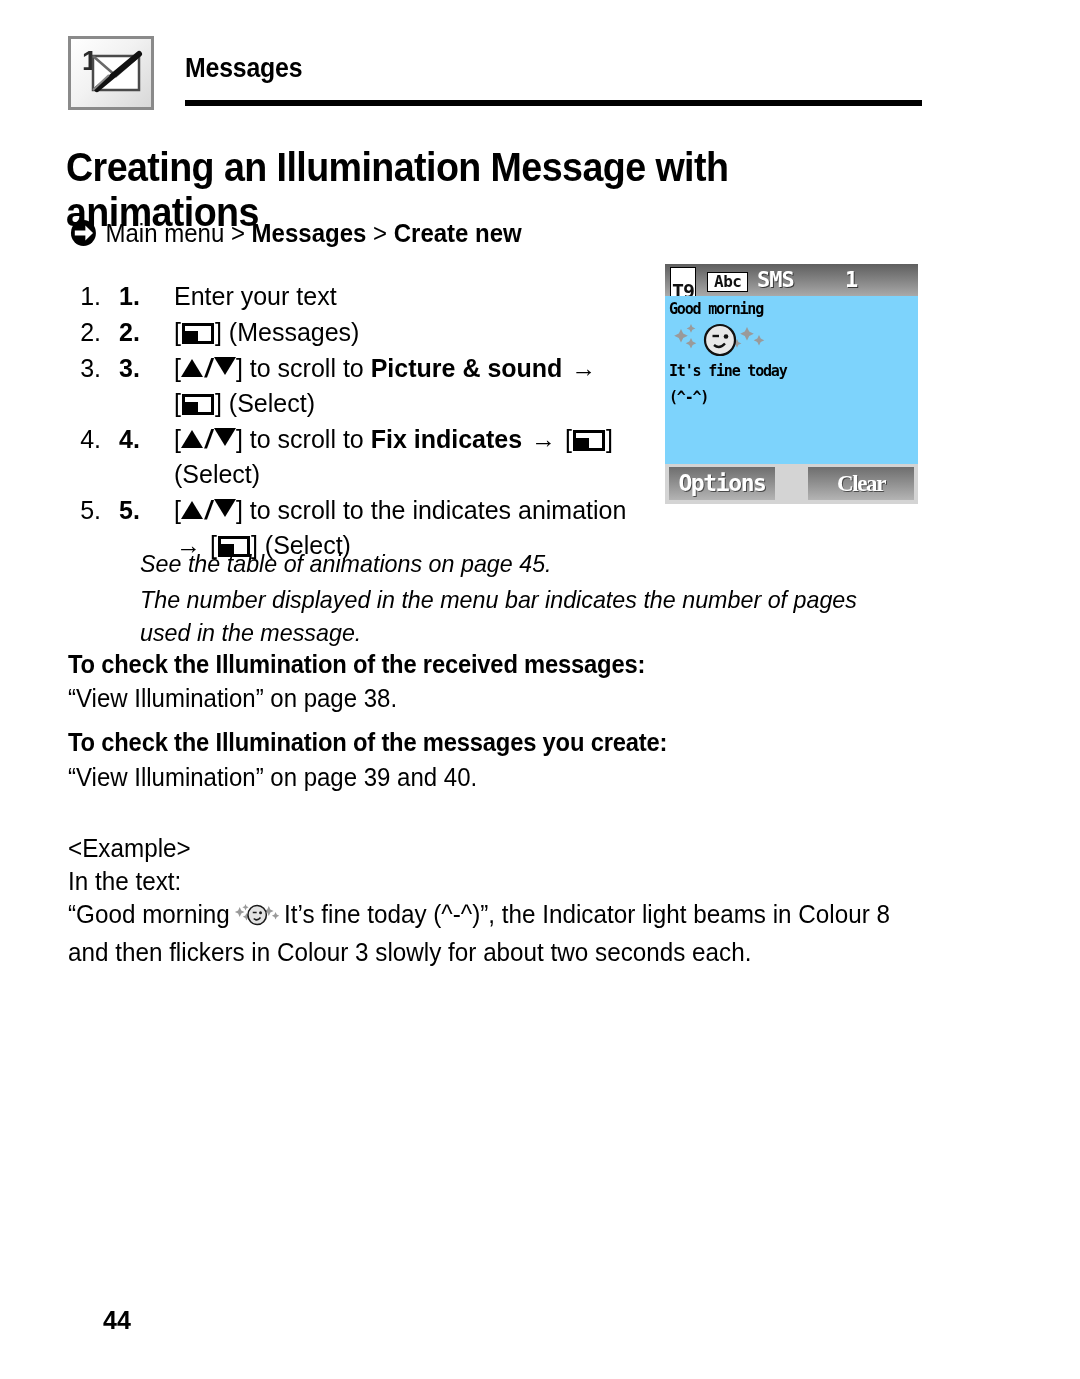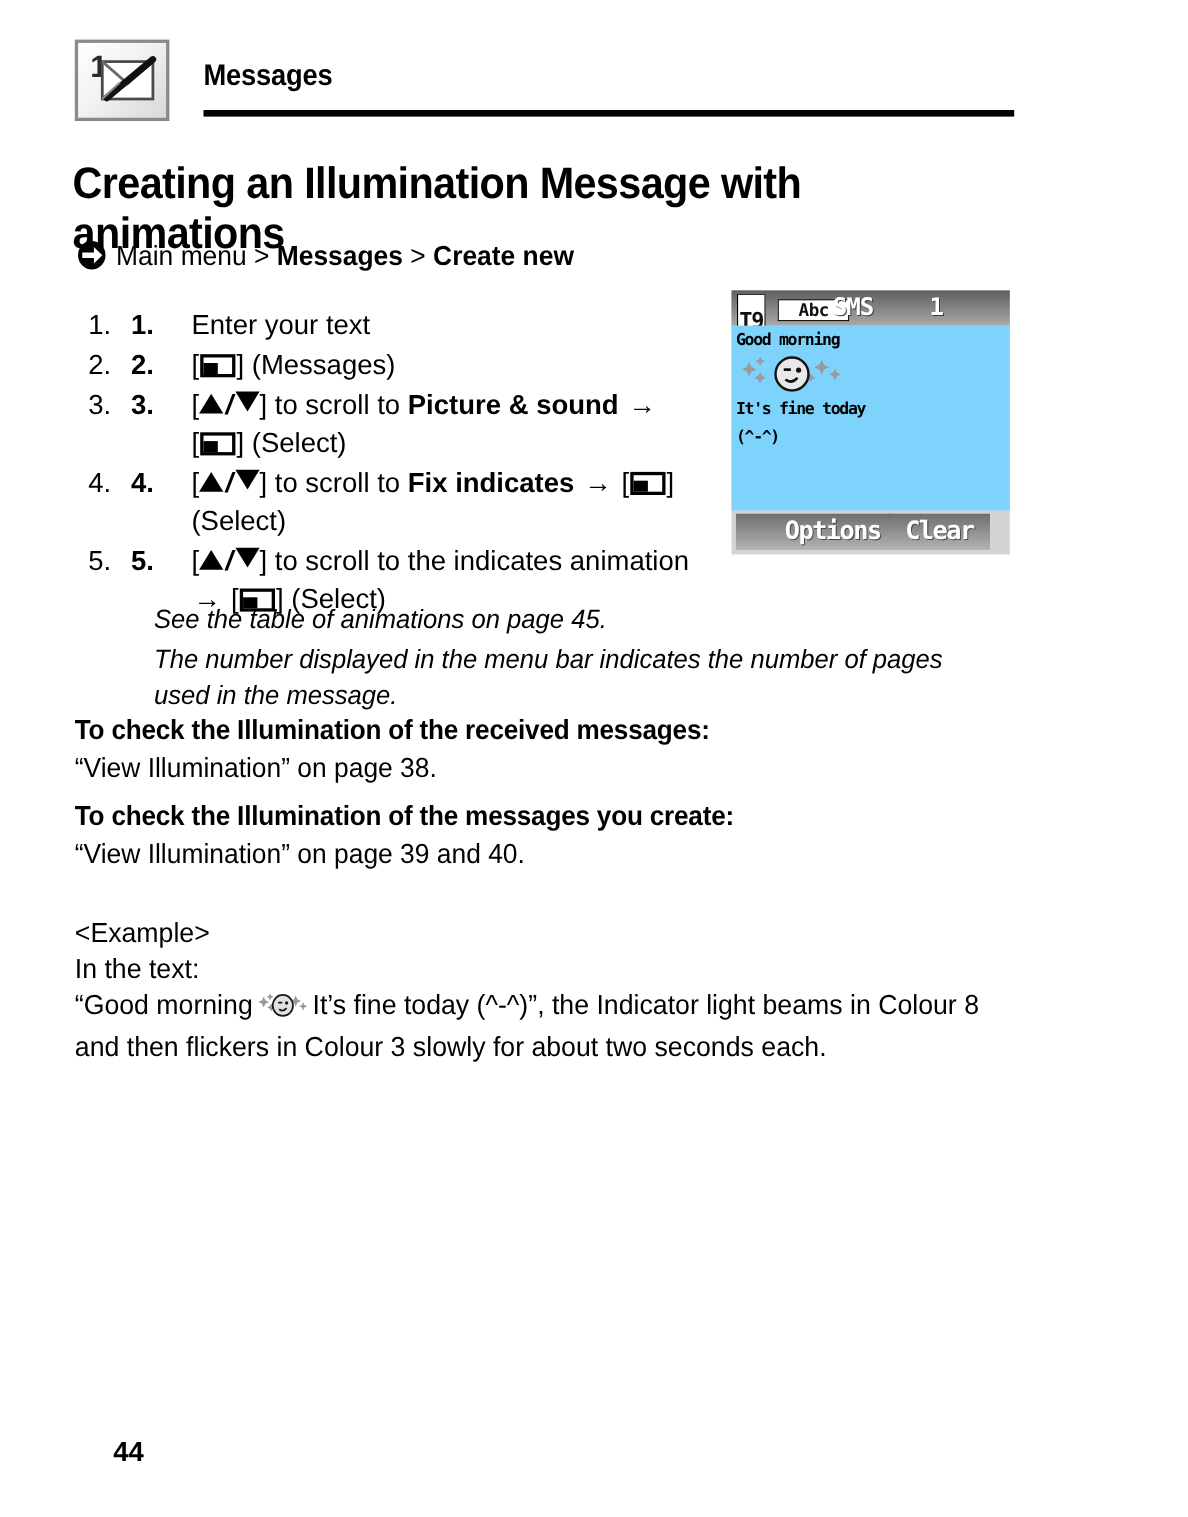--- a/index.html
+++ b/index.html
@@ -253,21 +253,21 @@
   .sb-abc {
     position: absolute;
     left: 42px; top: 8px;
     font-size: 16px;
     font-weight: bold;
     font-family: "DejaVu Sans Mono", monospace;
     letter-spacing: -0.5px;
     color: #111;
     background: #ffffff;
     border: 1px solid #000;
-    padding: 0 18px;
+    padding: 0 6px;
     line-height: 18px;
   }
   .sb-sms {
     position: absolute;
     left: 92px; top: 3px;
     font-size: 22px;
     font-weight: bold;
     font-family: "DejaVu Sans Mono", monospace;
     letter-spacing: -1px;
     color: #ffffff;
@@ -314,22 +314,22 @@
     background: linear-gradient(to bottom, #6e6e6e 0%, #8d8d8d 45%, #b4b4b4 100%);
     color: #ffffff;
     font-family: "DejaVu Sans Mono", monospace;
     font-weight: bold;
     font-size: 23px;
     letter-spacing: -1.4px;
     line-height: 33px;
     text-align: center;
     text-shadow: 1px 1px 0 #4a4a4a;
   }
-  .sk-left  { left: 4px;   width: 106px; padding-left: 35px; }
-  .sk-right { left: 143px; width: 92px; }
+  .sk-left  { left: 4px;   width: 106px; }
+  .sk-right { left: 143px; width: 106px; font-family: Liberation Serif, serif; }
 </style>
 </head>
 <body>
 
 <div class="page">
 
   <div class="header">
     <div class="header-icon">
       <svg width="80" height="68" viewBox="0 0 80 68">
         <rect x="0" y="0" width="80" height="68" fill="none"></rect>

